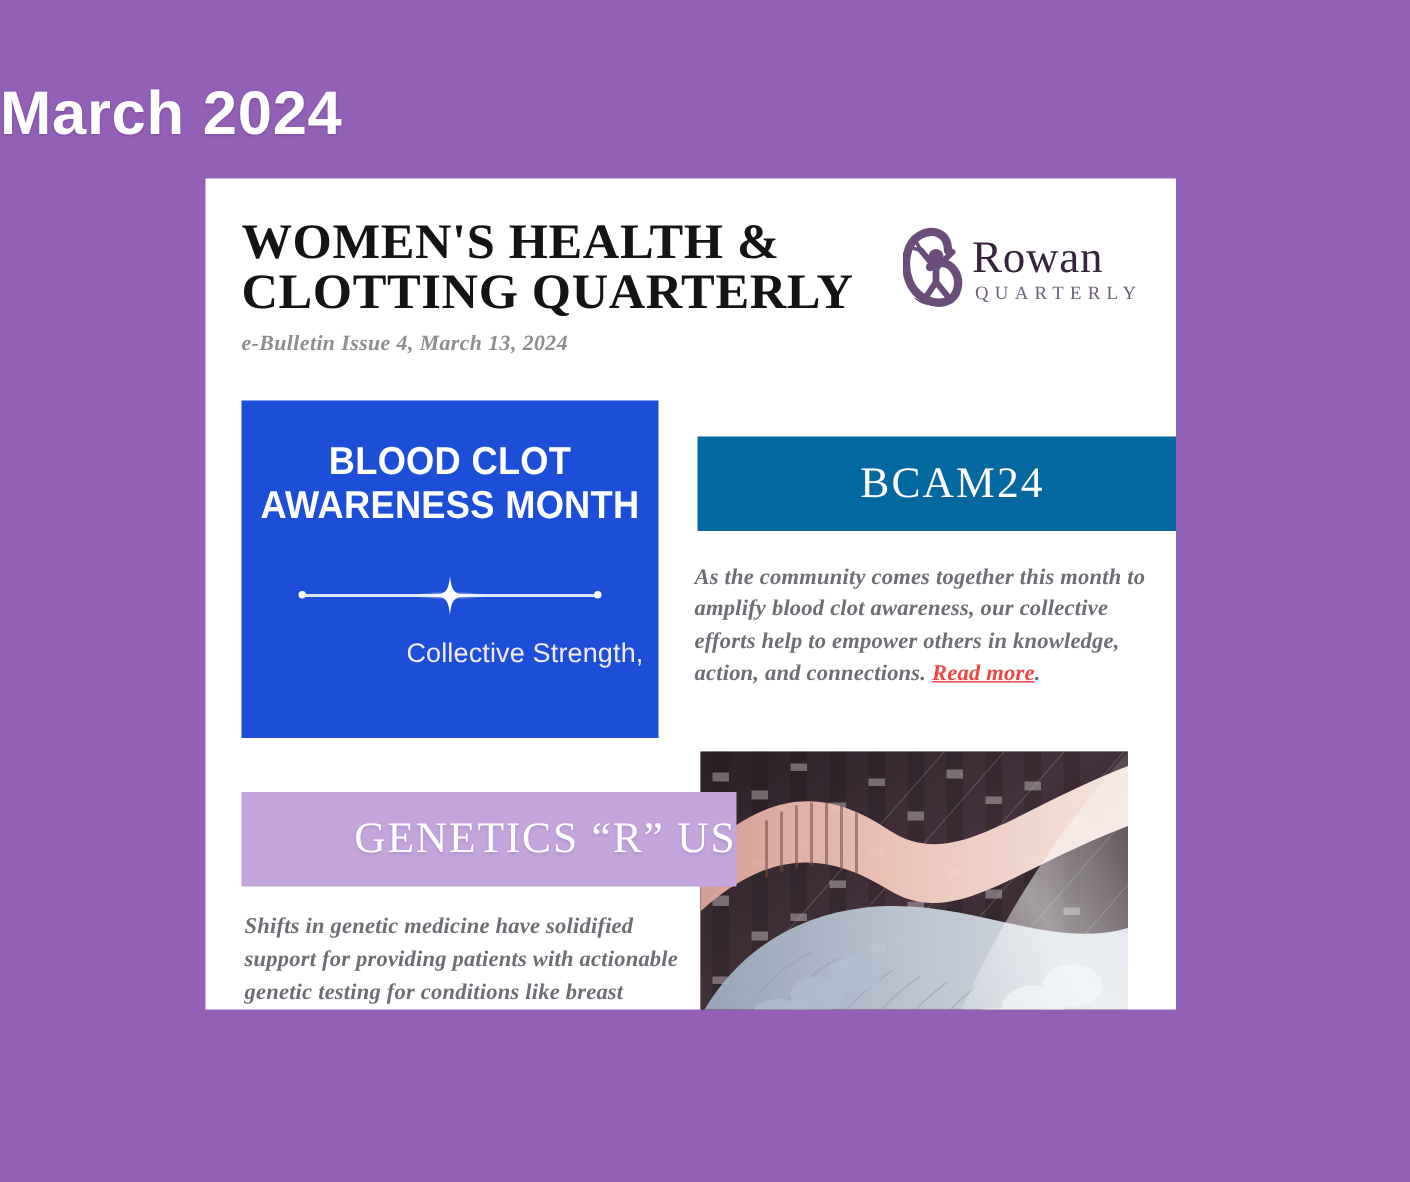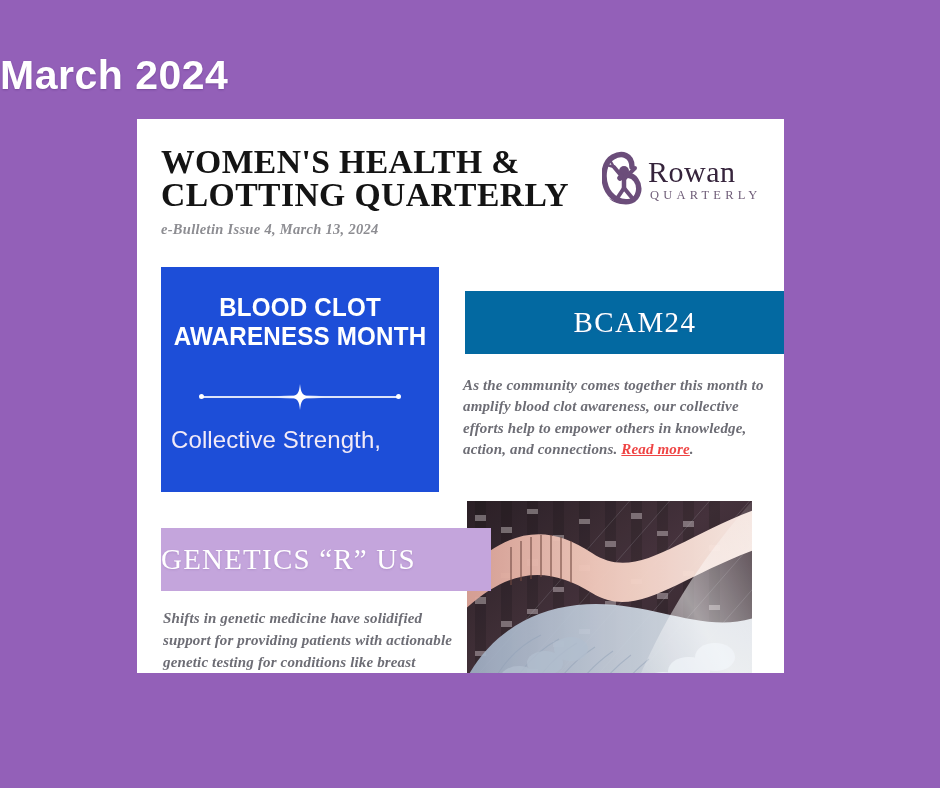--- a/index.html
+++ b/index.html
@@ -165,23 +165,23 @@
     width: 54px;
     height: 26px;
     margin-left: -27px;
     margin-top: -13px;
   }
 
   .bcam-box-tag {
     position: absolute;
     left: 10px; right: 10px;
     top: 157px;
-    text-align: left;
+    text-align: right;
     font-family: "Liberation Sans", sans-serif;
-    font-size: 24px;
+    font-size: 18px;
     line-height: 1.32;
     color: #f2eaf7;
     letter-spacing: 0.1px;
   }
   .bcam-box-tag .l2 { display: block; }
 
   .bcam-banner {
     position: absolute;
     left: 288px;
     top: 172px;
@@ -239,21 +239,21 @@
   .gen-banner {
     position: absolute;
     left: 24px;
     top: 409px;
     width: 330px;
     height: 63px;
     background: #c4a5dc;
     z-index: 3;
     display: flex;
     align-items: center;
-    justify-content: flex-start;
+    justify-content: flex-end;
   }
   .gen-banner-text {
     font-family: "Liberation Serif", serif;
     font-size: 29px;
     color: #ffffff;
     letter-spacing: 1.2px;
     text-shadow: 0 1px 2px rgba(120,85,150,0.25);
   }
 
   .gen-copy {

